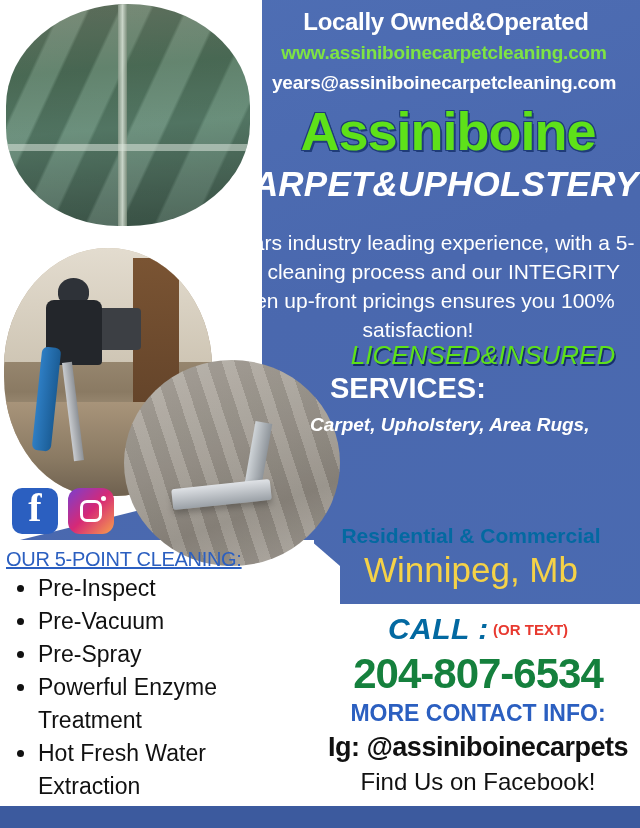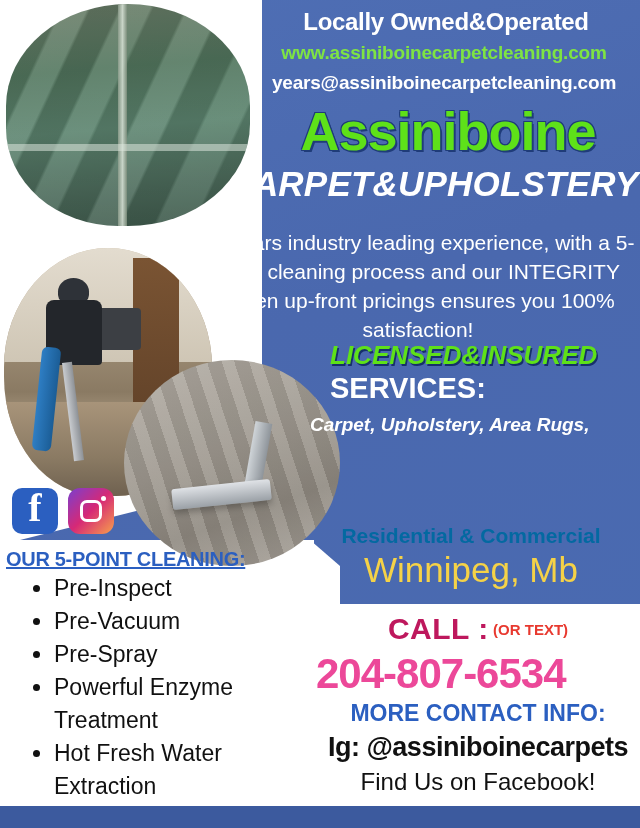--- a/index.html
+++ b/index.html
@@ -150,21 +150,21 @@
     position:absolute; left: 226px; top: 164px; width: 414px;
     text-align:center; color:#ffffff; font-weight:bold; font-style: italic;
     font-size: 35px; letter-spacing: .2px;
   }
   .pitch {
     position:absolute; left: 196px; top: 228px; width: 444px;
     text-align:center; color:#ffffff; font-size: 21px; line-height: 29px;
   }
   .licensed {
     position:absolute; left: 330px; top: 340px; width: 306px;
-    text-align:left; color:#5ee119; font-weight:bold; font-size: 26px;
+    text-align:center; color:#5ee119; font-weight:normal; font-size: 26px;
     font-style: italic;
     text-shadow: 1.5px 1.5px 0 #16306b;
   }
   .services-title {
     position:absolute; left: 330px; top: 372px; width: 306px;
     text-align:left; color:#ffffff; font-weight:bold; font-size: 29px;
   }
   .services-list {
     position:absolute; left: 310px; top: 412px; width: 326px;
     color:#ffffff; font-weight:bold; font-style: italic; font-size: 19px;
@@ -180,53 +180,53 @@
   }
   
   .contact-box {
     position:absolute; left: 316px; bottom: 22px; width: 324px; height: 202px;
     background:#ffffff;
   }
   .call-row {
     position:absolute; left: 0; top: 8px; width: 324px; text-align:center;
   }
   .call-word {
-    color:#be185d; font-weight:bold; font-size: 30px; letter-spacing:.5px;
+    color:#0369a1; font-weight:bold; font-size: 30px; letter-spacing:.5px;font-style:italic;
   }
   .call-ortext {
     color:#e8392f; font-weight:bold; font-size: 15px; vertical-align: 4px;
   }
   .phone {
-    position:absolute; left: 0; top: 46px; width: 324px; text-align:left;
-    color:#ec4899; font-weight:bold; font-size: 42px; letter-spacing:-1px;
+    position:absolute; left: 0; top: 46px; width: 324px; text-align:center;
+    color:#15803d; font-weight:bold; font-size: 42px; letter-spacing:-1px;
   }
   .more-contact {
     position:absolute; left: 0; top: 96px; width: 324px; text-align:center;
     color:#2b5fc0; font-weight:bold; font-size: 23px;
   }
   .ig {
     position:absolute; left: 0; top: 128px; width: 324px; text-align:center;
     color:#111111; font-weight:bold; font-size: 27px; letter-spacing:-.5px;
   }
   .fb-line {
     position:absolute; left: 0; top: 164px; width: 324px; text-align:center;
     color:#111111; font-size: 24px;
   }
 
   
   .five-title {
     position:absolute; left: 6px; top: 548px; width: 300px;
-    color:#2b5fc0; font-weight:bold; font-size: 20px;
+    color:#2b5fc0; font-weight:normal; font-size: 20px;
     text-decoration: underline; letter-spacing:-.3px;
   }
   .five-list {
     position:absolute; left: 18px; top: 572px; width: 296px;
     color:#111111; font-size: 23px; line-height: 33px;
   }
-  .five-list li { margin-left: 36px; }
+  .five-list li { margin-left: 20px; }
 
   
   .socials { position:absolute; left: 12px; top: 488px; display:flex; gap: 10px; }
   .fb-icon {
     width: 46px; height: 46px; border-radius: 10px;
     background:#2b5fc0; position:relative;
   }
   .fb-icon:after {
     content:"f"; position:absolute; left:0; top:-4px; width:46px;
     text-align:center; color:#fff; font-weight:bold; font-size: 40px;

